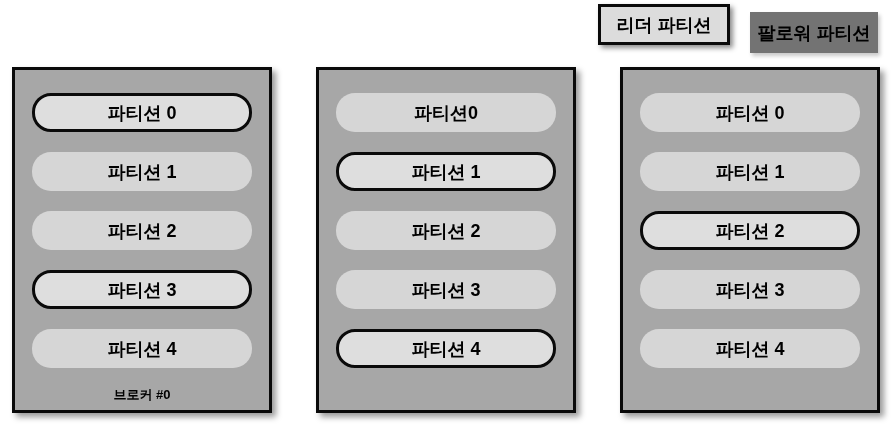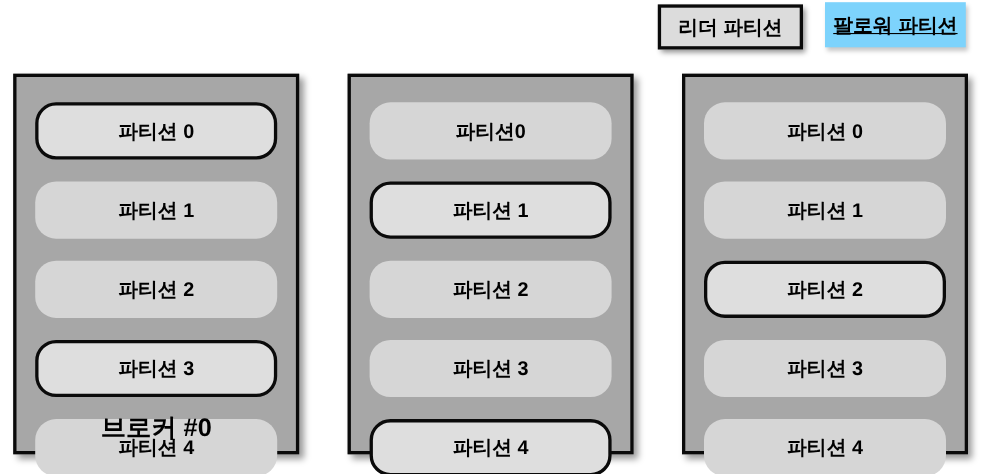--- a/index.html
+++ b/index.html
@@ -24,24 +24,23 @@
     font-size: 18px;
     letter-spacing: 0px;
   }
   .legend-leader {
     left: 598px; top: 4px; width: 132px; height: 41px;
     background: #dcdcdc;
     border: 3px solid #0a0a0a;
     box-shadow: 3px 3px 5px rgba(0,0,0,0.45);
   }
   .legend-follower {
-    left: 750px; top: 2px; width: 128px; height: 41px;
-    background: #7dd3fc;
+    left: 750px; top: 12px; width: 128px; height: 41px;
+    background: #737373;
     box-shadow: 2px 3px 4px rgba(0,0,0,0.22);
-    text-decoration: underline;
   }
 
   
   .broker {
     position: absolute;
     top: 67px;
     width: 260px;
     height: 346px;
     box-sizing: border-box;
     background: #a7a7a7;
@@ -53,38 +52,38 @@
   .broker-2 { left: 620px; }
 
   .partitions {
     position: absolute;
     top: 23px; left: 17px; right: 17px;
     display: flex;
     flex-direction: column;
     gap: 20px;
   }
   .partition {
-    height: 52px;
+    height: 39px;
     box-sizing: border-box;
     background: #d6d6d6;
     display: flex;
     align-items: center;
     justify-content: center;
     font-size: 18px;
     border-radius: 19px;
   }
   .partition.leader {
     background: #dedede;
     border: 3px solid #0a0a0a;
   }
   .broker-label {
     position: absolute;
     left: 0; right: 0; bottom: 6px;
     text-align: center;
-    font-size: 23px;
+    font-size: 13px;
   }
 </style>
 </head>
 <body>
 
 <div class="canvas">
 
   <div class="legend-item legend-leader">
     <span>리더 파티션</span>
   </div>

